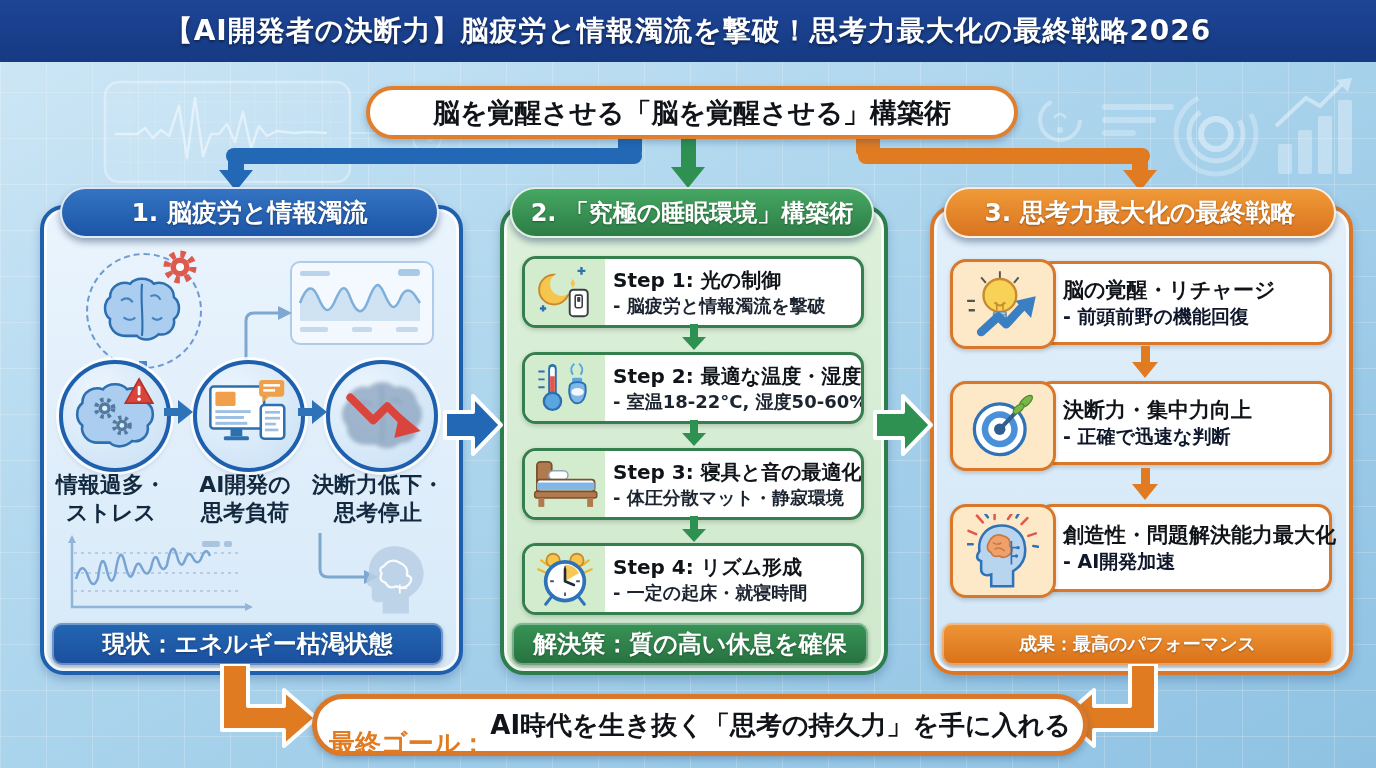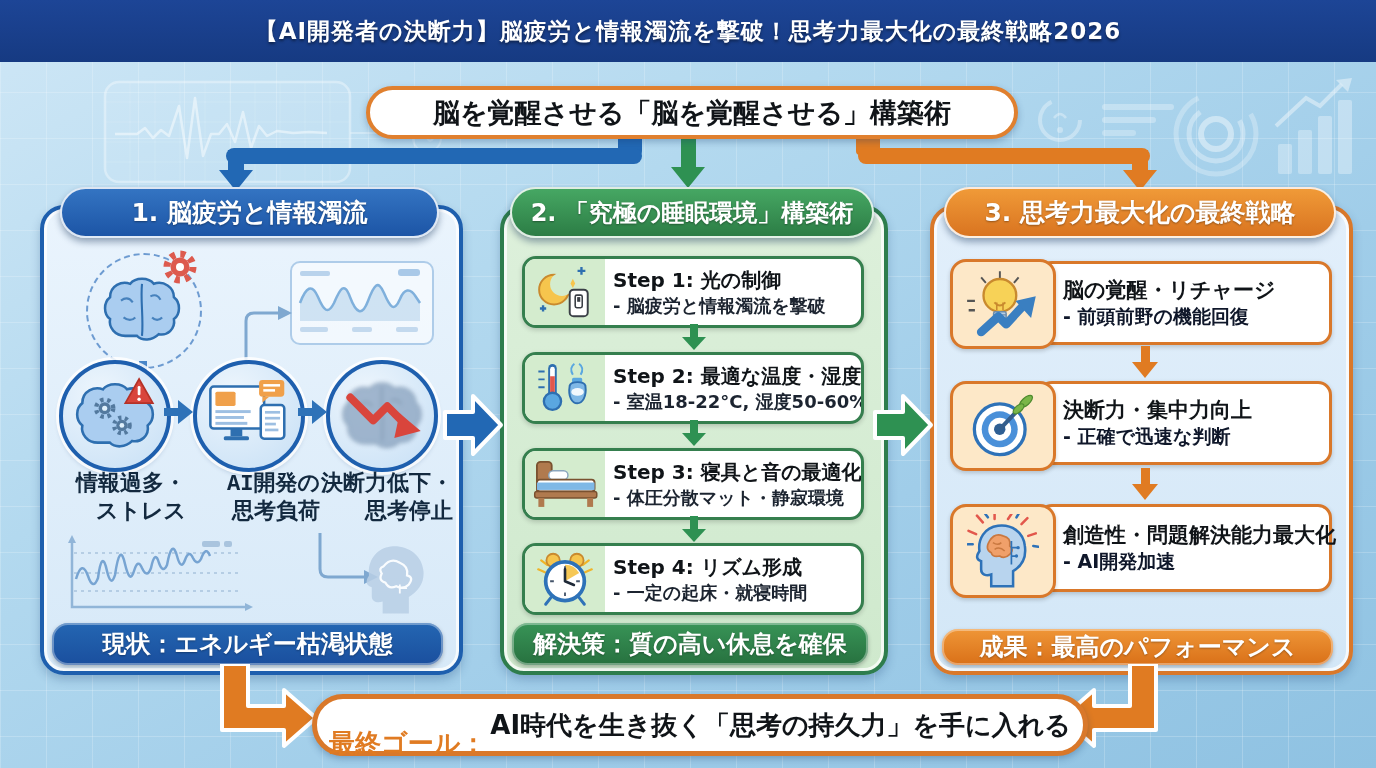--- a/index.html
+++ b/index.html
@@ -8,21 +8,21 @@
     background:linear-gradient(150deg,#cfe7f6 0%,#b3d9ef 35%,#a0cde9 65%,#8fc2e2 100%);}
   .grid{position:absolute;inset:0;pointer-events:none;
     background-image:linear-gradient(rgba(255,255,255,.20) 1.5px,transparent 1.5px),
                      linear-gradient(90deg,rgba(255,255,255,.20) 1.5px,transparent 1.5px);
     background-size:46px 46px;}
   .abs{position:absolute;}
   .flexc{display:flex;align-items:center;justify-content:center;}
 
   .banner{left:0;top:0;width:1376px;height:62px;
     background:linear-gradient(#1d4596,#163a82);
-    color:#fff;font-size:23px;font-weight:bold;letter-spacing:1px;
+    color:#fff;font-size:28px;font-weight:bold;letter-spacing:1px;
     text-shadow:0 2px 3px rgba(0,0,0,.45);align-items:center;}
   .subtitle{left:366px;top:86px;width:644px;height:45px;background:#fff;
     border:4px solid #e0802f;border-radius:30px;font-size:27px;font-weight:bold;color:#101418;
     box-shadow:0 3px 7px rgba(20,60,110,.30);z-index:5;}
 
   .bar{position:absolute;}
   .blue-c{background:#2268b4;} .green-c{background:#2e9152;} .orange-c{background:#e07b22;}
   .tri-down{width:0;height:0;border-left:17px solid transparent;border-right:17px solid transparent;border-top:21px solid;}
 
   .col{position:absolute;top:205px;height:462px;border-radius:24px;
@@ -31,32 +31,32 @@
   .col2{left:500px;width:380px;background:linear-gradient(#ddf0db,#cfe9cd);border:4px solid #2e7d4d;}
   .col3{left:930px;width:415px;background:linear-gradient(#e2effb,#d3e7f7);border:4px solid #d9782a;}
 
   .pill{position:absolute;top:187px;height:47px;border-radius:26px;color:#fff;font-weight:bold;
     font-size:25px;z-index:6;border:2px solid rgba(255,255,255,.85);
     box-shadow:0 4px 7px rgba(10,40,80,.40);text-shadow:0 1px 2px rgba(0,0,0,.35);}
   .pill1{left:60px;width:375px;background:linear-gradient(#3474c2,#1c55a6);}
   .pill2{left:510px;width:360px;background:linear-gradient(#46a763,#2c7d45);font-size:24px;}
   .pill3{left:944px;width:388px;background:linear-gradient(#f09a38,#d97420);}
 
-  .footerbar{position:absolute;left:8px;bottom:6px;height:42px;border-radius:16px;color:#fff;
+  .footerbar{position:absolute;left:8px;bottom:6px;height:42px;border-radius:10px;color:#fff;
     font-weight:bold;font-size:24px;box-shadow:inset 0 0 0 2px rgba(255,255,255,.35),0 2px 4px rgba(0,0,0,.25);
     text-shadow:0 1px 2px rgba(0,0,0,.3);}
   .fb1{width:391px;background:linear-gradient(#2466b2,#1a4f9e);}
   .fb2{width:356px;background:linear-gradient(#389457,#27713f);}
   .fb3{width:391px;background:linear-gradient(#ef9637,#d97018);}
 
   .node-circle{position:absolute;top:151px;width:104px;height:104px;border-radius:50%;
     border:4px solid #1e5fae;background:radial-gradient(circle at 35% 30%,#eef6fd,#c6dff5);
     box-shadow:0 0 0 3px rgba(255,255,255,.85),0 3px 5px rgba(20,60,110,.25);}
-  .node-label{position:absolute;top:262px;width:150px;text-align:right;font-weight:bold;
-    font-size:22px;line-height:1.25;color:#13293f;font-family:Liberation Mono, monospace;}
+  .node-label{position:absolute;top:262px;width:150px;text-align:center;font-weight:bold;
+    font-size:22px;line-height:1.25;color:#13293f;}
 
   .step{position:absolute;left:18px;width:336px;height:66px;display:flex;background:#fff;
     border:3px solid #357f4e;border-radius:14px;overflow:hidden;box-shadow:0 2px 5px rgba(0,0,0,.18);}
   .step-icon{width:80px;flex:0 0 80px;background:#d4ecce;display:flex;align-items:center;justify-content:center;}
   .step-text{flex:1;display:flex;flex-direction:column;justify-content:center;padding:2px 8px;}
   .step-title{font-size:20px;font-weight:bold;color:#101418;white-space:nowrap;}
   .step-desc{font-size:18px;font-weight:bold;color:#1c2430;white-space:nowrap;}
 
   .item-icon{position:absolute;left:16px;width:100px;background:#fde8c8;border:3px solid #d9782a;
     border-radius:16px;z-index:2;box-shadow:0 2px 4px rgba(0,0,0,.18);}
@@ -433,21 +433,21 @@
         <path d="M24,4 l-3,-4 M58,4 l3,-5 M6,36 l-6,0 M78,38 l6,1" stroke="#2e72b8" stroke-width="3" stroke-linecap="round"></path>
         <path d="M36,14 C20,16 12,30 14,44 C10,50 10,54 16,56 L16,66 C16,72 22,74 28,72 L28,86 L54,86 L54,68 C64,62 70,52 68,38 C66,21 52,12 36,14 Z" fill="#b8d4ee" stroke="#2e72b8" stroke-width="3"></path>
         <path d="M26,32 q6,-10 16,-6 q10,2 8,12 q6,4 0,10 q-6,6 -12,2 q-8,2 -10,-4 q-8,-4 -2,-14 Z" fill="#f0a06a" stroke="#c97840" stroke-width="2"></path>
         <path d="M30,34 q6,4 10,0 M32,42 q6,-4 12,2" fill="none" stroke="#c97840" stroke-width="1.8"></path>
         <path d="M52,32 v28 M52,40 h8 M52,50 h6" stroke="#2e72b8" stroke-width="2"></path>
         <circle cx="60" cy="40" r="2" fill="#2e72b8"></circle>
           <circle cx="58" cy="50" r="2" fill="#2e72b8"></circle>
       </svg>
     </div>
 
-    <div class="footerbar fb3 flexc" style="height:36px;font-size:24px;">
+    <div class="footerbar fb3 flexc" style="height:42px;font-size:18px;">
       <span>成果：最高のパフォーマンス</span>
     </div>
   </div>
 
   <svg class="abs" style="left:443px;top:390px;z-index:7;" width="62" height="70" viewBox="0 0 62 70">
     <polygon points="2,22 30,22 30,6 58,35 30,64 30,48 2,48" fill="#2268b4" stroke="#fff" stroke-width="4" stroke-linejoin="round"></polygon>
   </svg>
   <svg class="abs" style="left:873px;top:390px;z-index:7;" width="62" height="70" viewBox="0 0 62 70">
     <polygon points="2,22 30,22 30,6 58,35 30,64 30,48 2,48" fill="#2e9152" stroke="#fff" stroke-width="4" stroke-linejoin="round"></polygon>
   </svg>

